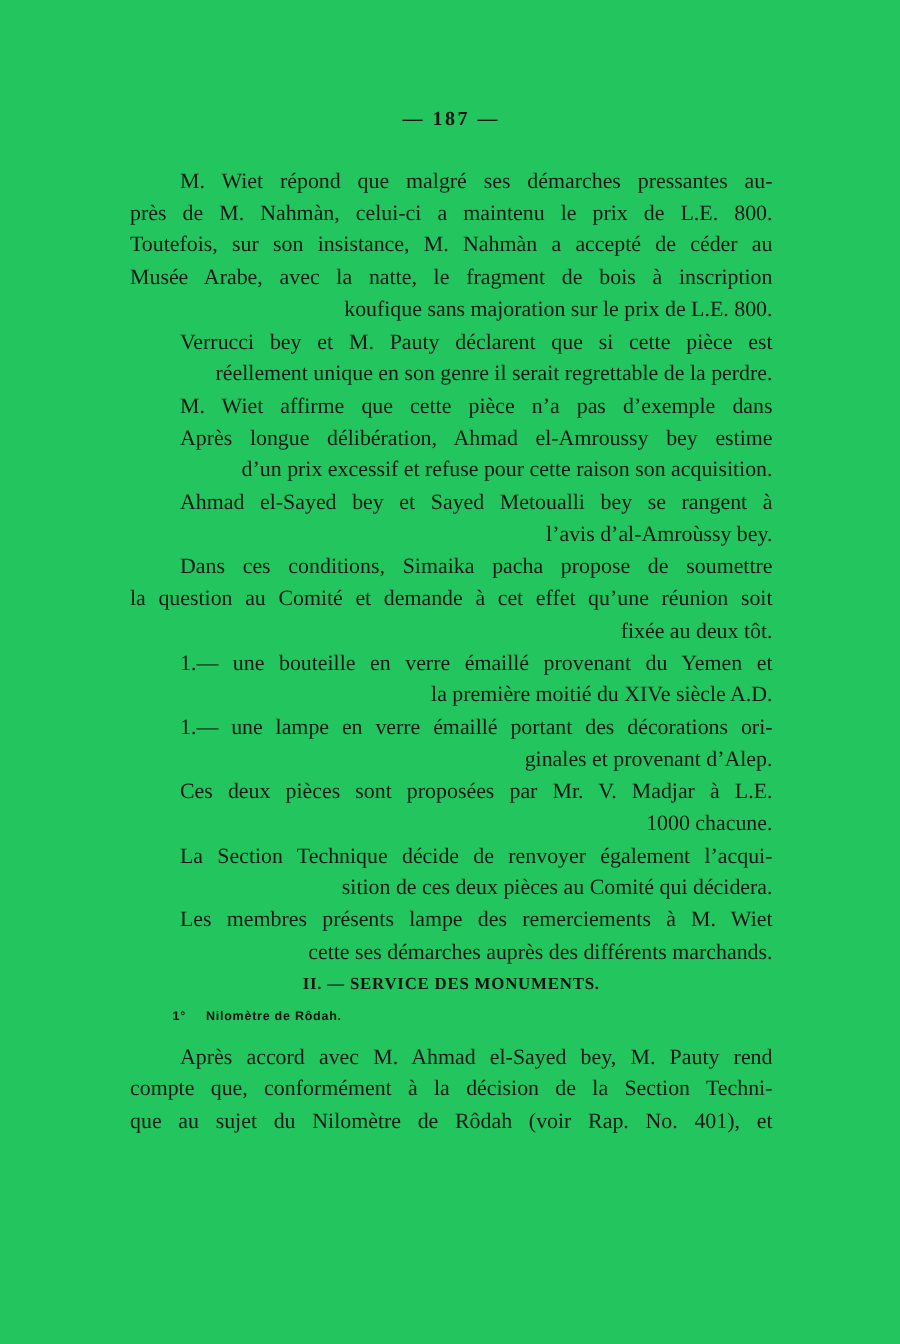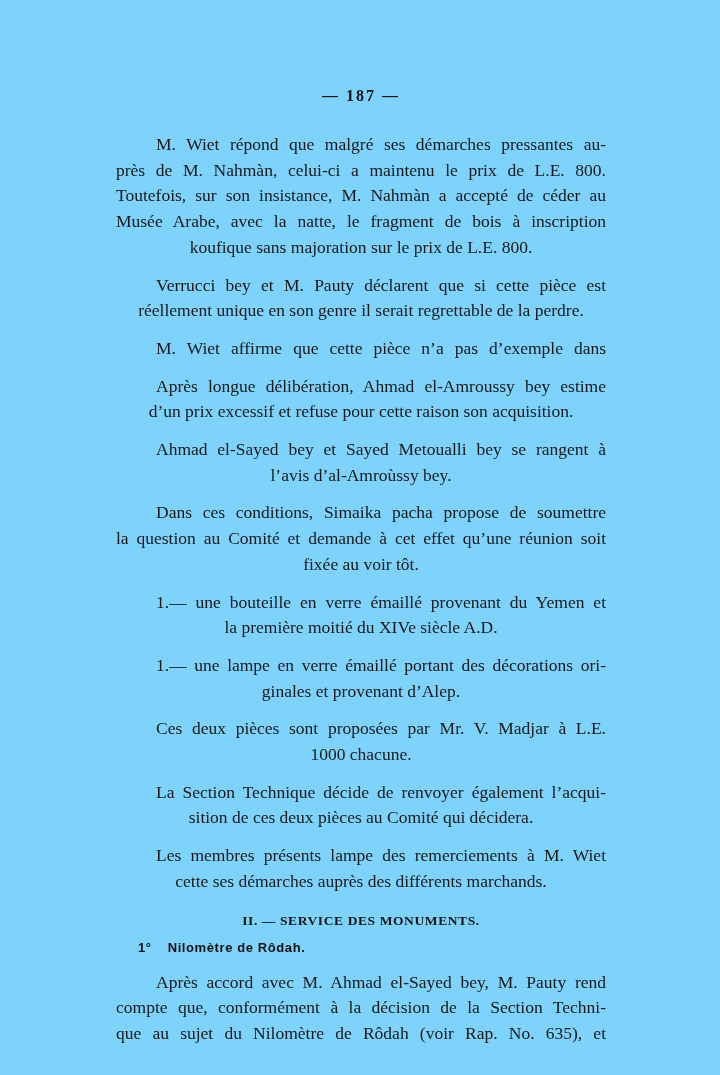--- a/index.html
+++ b/index.html
@@ -1,40 +1,40 @@
 <!DOCTYPE html>
 <html><head>
 <meta charset="utf-8">
 <style>
   html,body { margin:0; padding:0; background:#ffffff; }
   .page {
     position:relative; width:720px; height:1075px;
-    background:#7dd3fc; overflow:hidden;
+    background:#22c55e; overflow:hidden;
     font-family:"Liberation Serif", serif; color:#181818;
   }
   .column { position:absolute; left:104px; top:84px; width:514px; }
   .pageno {
     text-align:center; font-weight:bold; font-size:16px; line-height:24px;
     letter-spacing:2px; margin-bottom:24px; color:#141414;
   }
-  .para { margin:12px; }
+  .para { margin:0; }
   .ln { font-size:17.5px; line-height:25.7px; }
   .jl { text-align:justify; text-align-last:justify; }
-  .last { text-align:center; }
+  .last { text-align:right; }
   .ind { text-indent:40px; }
   .item-b { padding-left:34px; margin:5px 0 3px 0; }
   .item-b .marker { display:inline-block; margin-right:26px; }
   .heading {
     text-align:center; font-weight:bold; font-size:13.5px; line-height:18px;
-    letter-spacing:0.6px; margin-top:17px; color:#131313;
+    letter-spacing:0.6px; margin-top:3px; color:#131313;
   }
   .subheading {
     padding-left:34px; margin:8px 0 9px 0;
     font-family:"Liberation Sans", sans-serif; font-weight:bold;
-    font-size:13px; line-height:20px; letter-spacing:0.6px; color:#101010;
+    font-size:10px; line-height:20px; letter-spacing:0.6px; color:#101010;
   }
   .subheading .marker { display:inline-block; margin-right:16px; }
 </style>
 </head>
 <body>
 
 <div class="page">
   <div class="column">
 
     <div class="pageno">— 187 —</div>
@@ -62,21 +62,21 @@
     </div>
 
     <div class="para">
       <div class="ln jl ind">Ahmad el-Sayed bey et Sayed Metoualli bey se rangent à</div>
       <div class="ln last">l’avis d’al-Amroùssy bey.</div>
     </div>
 
     <div class="para">
       <div class="ln jl ind">Dans ces conditions, Simaika pacha propose de soumettre</div>
       <div class="ln jl">la question au Comité et demande à cet effet qu’une réunion soit</div>
-      <div class="ln last">fixée au voir tôt.</div>
+      <div class="ln last">fixée au deux tôt.</div>
     </div>
 
 
     <div class="para">
       <div class="ln jl ind">1.— une bouteille en verre émaillé provenant du Yemen et</div>
       <div class="ln last">la première moitié du XIVe siècle A.D.</div>
     </div>
 
     <div class="para">
       <div class="ln jl ind">1.— une lampe en verre émaillé portant des décorations ori-</div>
@@ -100,17 +100,17 @@
 
     <div class="heading">II. — SERVICE DES MONUMENTS.</div>
 
     <div class="subheading">
       <span class="marker">1°</span><span>Nilomètre de Rôdah.</span>
     </div>
 
     <div class="para">
       <div class="ln jl ind">Après accord avec M. Ahmad el-Sayed bey, M. Pauty rend</div>
       <div class="ln jl">compte que, conformément à la décision de la Section Techni-</div>
-      <div class="ln jl">que au sujet du Nilomètre de Rôdah (voir Rap. No. 635), et</div>
+      <div class="ln jl">que au sujet du Nilomètre de Rôdah (voir Rap. No. 401), et</div>
     </div>
 
   </div>
 </div>
 
 </body></html>

